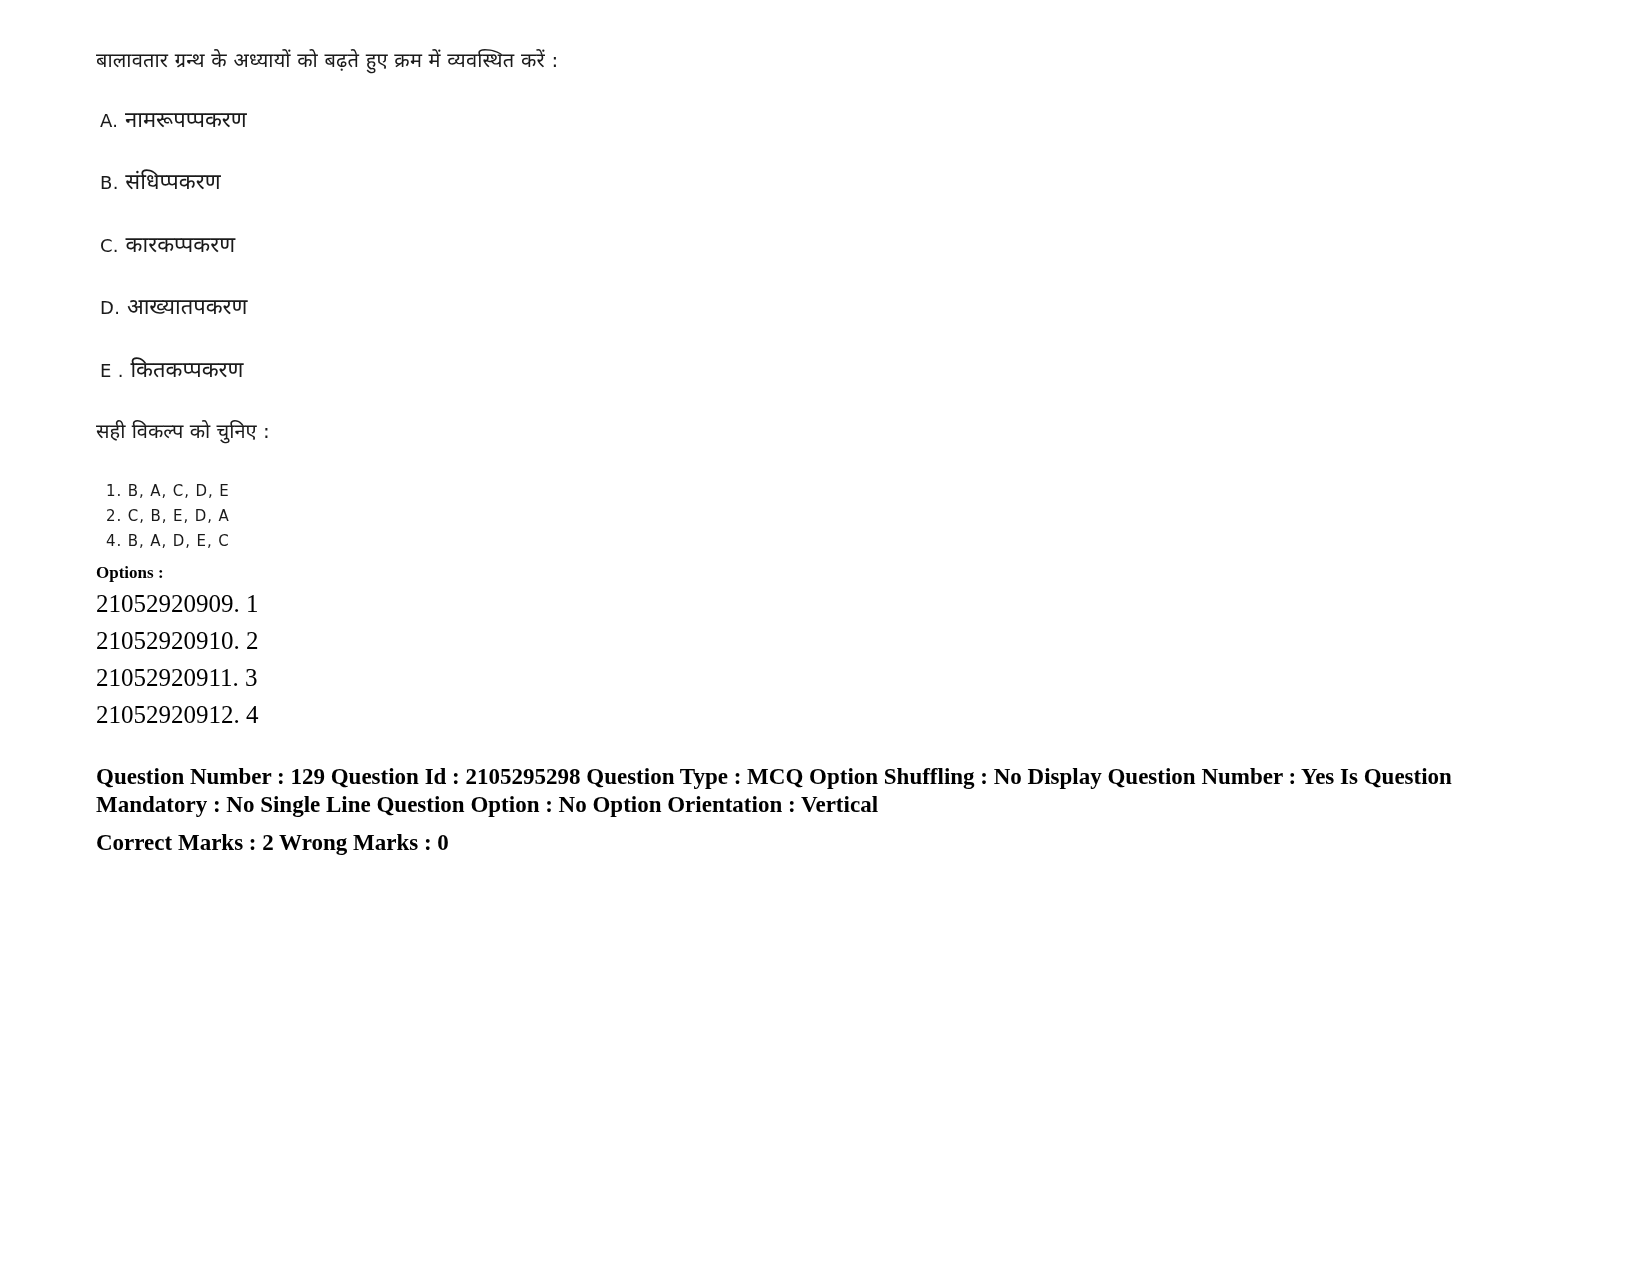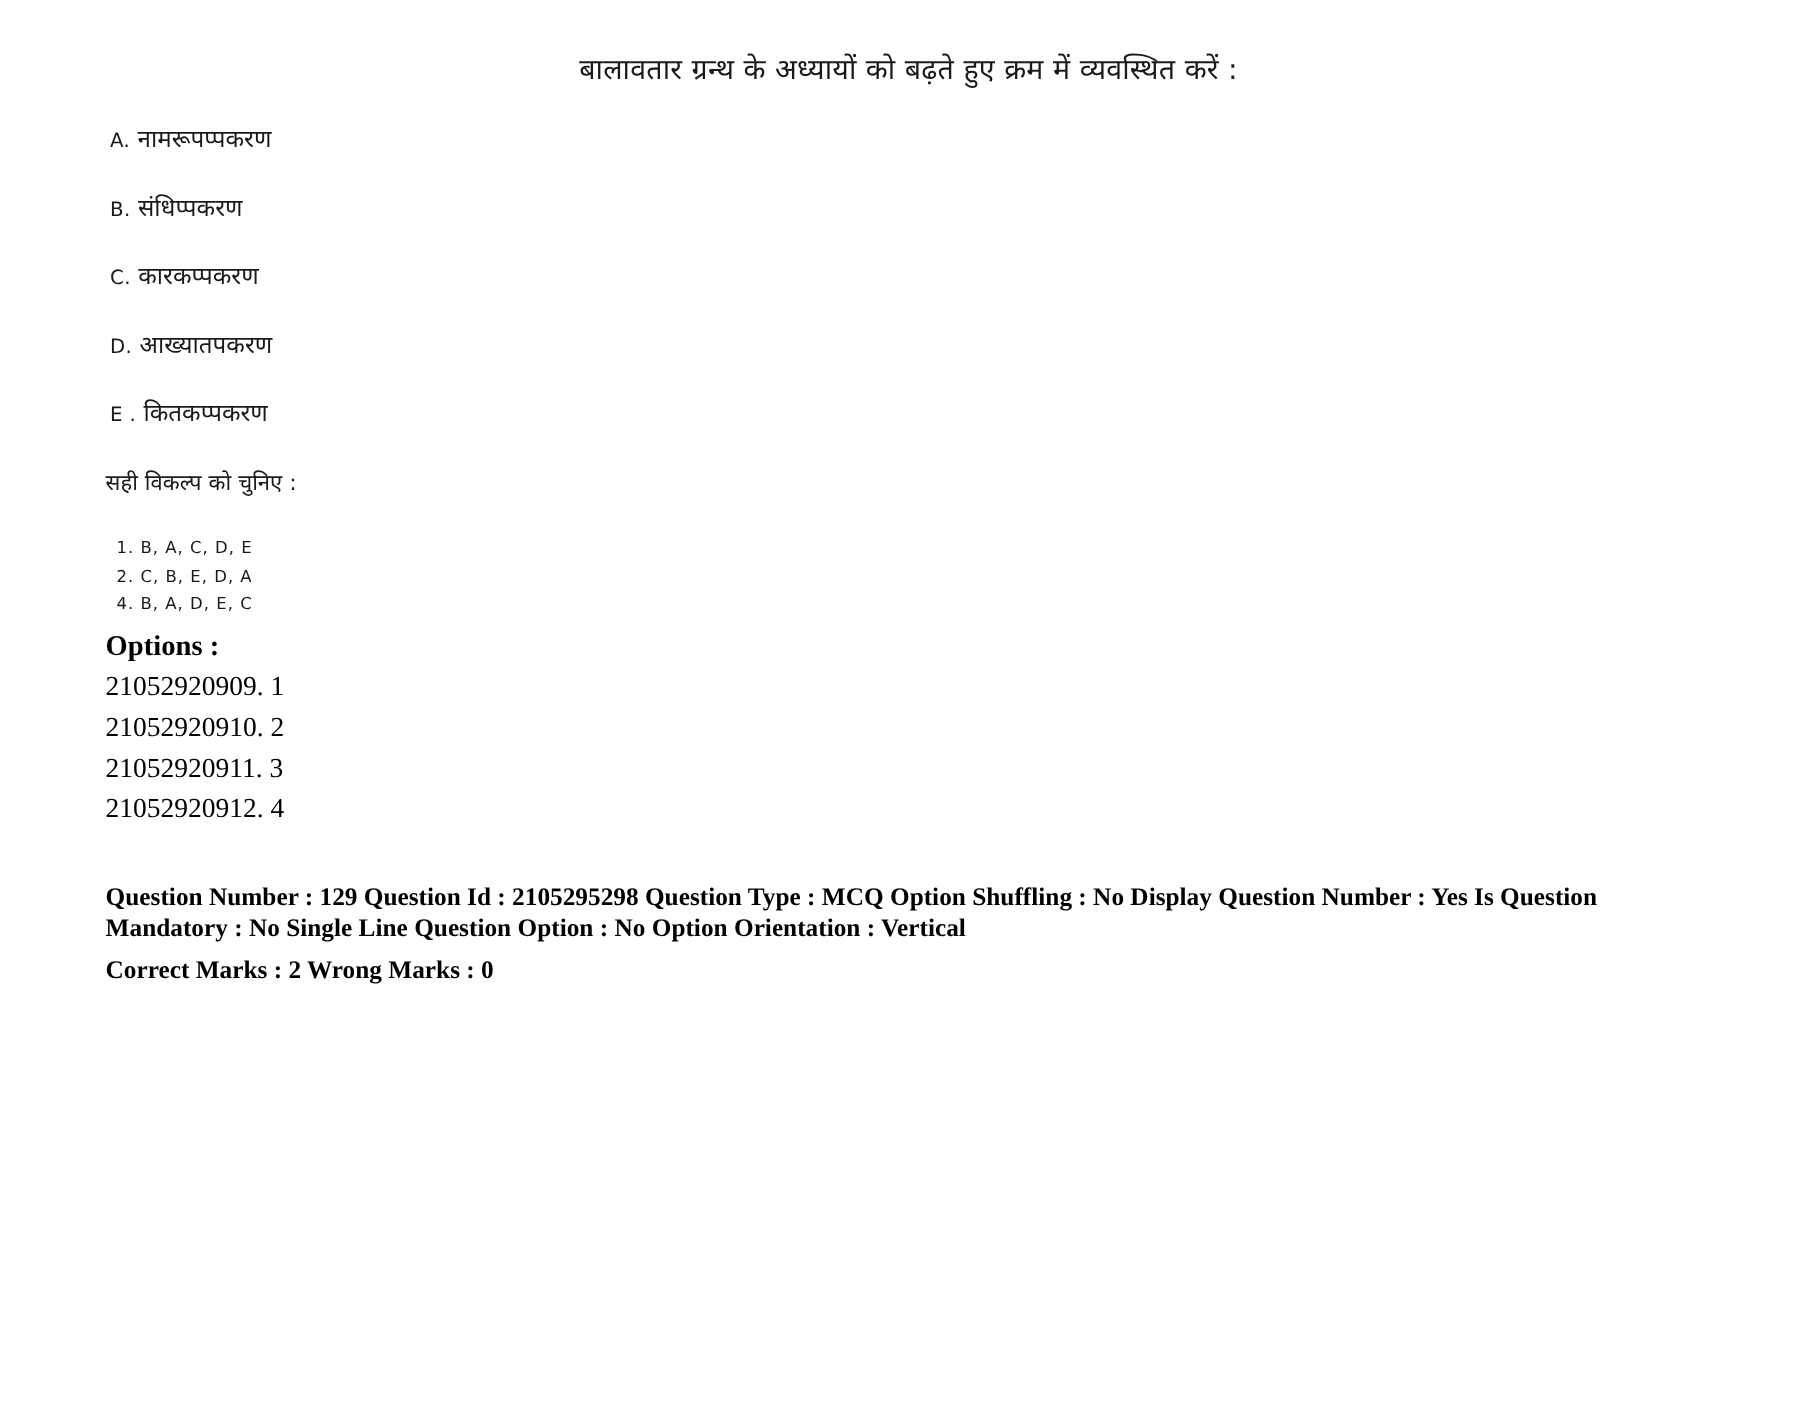--- a/index.html
+++ b/index.html
@@ -34,26 +34,25 @@
   }
 
   
   .scan {
     font-family: "DejaVu Sans", sans-serif;
     color: #1a1a1a;
     -webkit-font-smoothing: none;
   }
 
   .q-stem {
-    font-size: 26px;
+    font-size: 20px;
     line-height: 1.25;
     letter-spacing: 0.2px;
     margin: 0 0 34px 0;
     white-space: nowrap;
-    text-align: center;
   }
 
   .q-item {
     font-size: 21px;
     line-height: 1.2;
     margin: 16px 0 36px 0;
     padding-left: 4px;
     white-space: nowrap;
   }
   .q-item .lbl {
@@ -81,38 +80,38 @@
     line-height: 1.68;
     letter-spacing: 0.9px;
     padding-left: 10px;
     white-space: nowrap;
   }
 
   
   .opt-head {
     font-family: "Liberation Serif", serif;
     font-weight: bold;
-    font-size: 26px;
+    font-size: 17px;
     line-height: 1.45;
     margin: 6px 0 0 0;
   }
   .opt-list {
     margin: 0;
     padding: 0;
     list-style: none;
   }
   .opt-list li {
     font-family: "Liberation Serif", serif;
     font-size: 25px;
     line-height: 1.48;
     white-space: nowrap;
   }
 
   .meta {
-    margin-top: 48px;
+    margin-top: 30px;
     font-family: "Liberation Serif", serif;
     font-weight: bold;
     font-size: 23px;
     line-height: 1.22;
     max-width: 1420px;
   }
   .meta-para {
     margin: 0 0 10px 0;
   }
   .meta-para:last-child {

